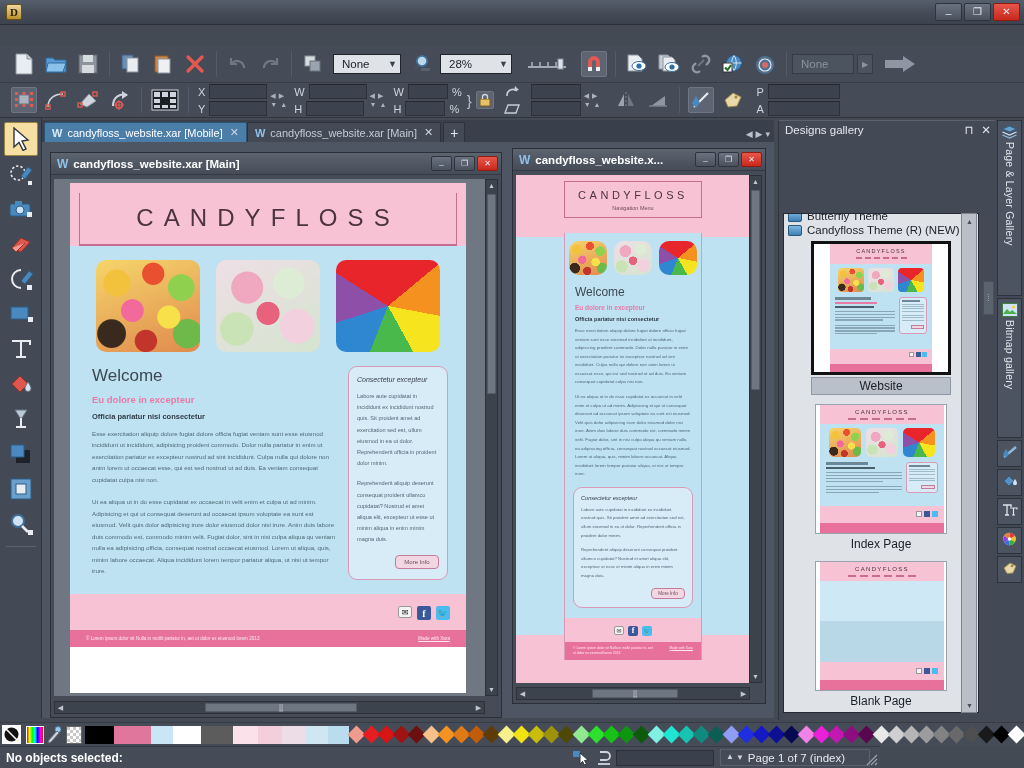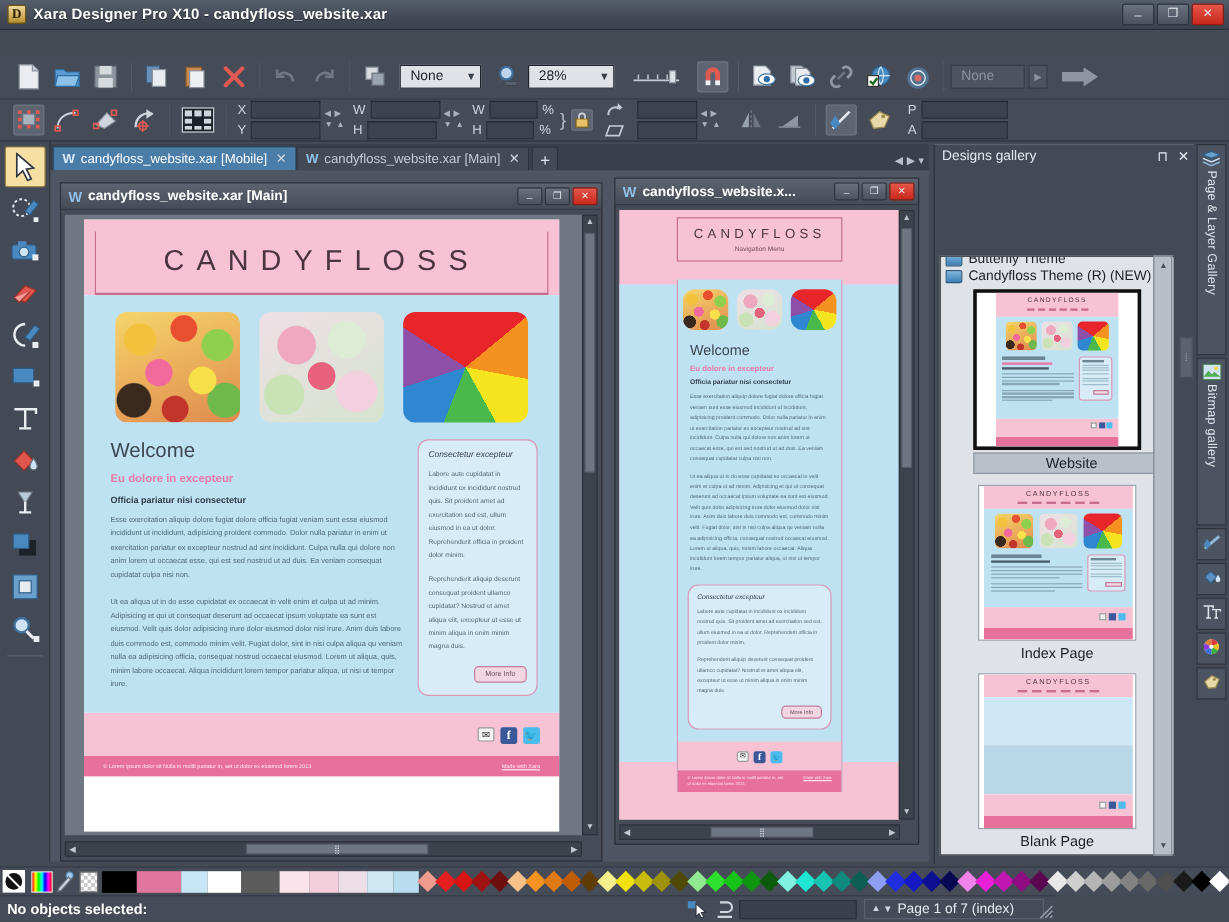--- a/index.html
+++ b/index.html
@@ -290,21 +290,20 @@
   }
   .grip { position:absolute; right:2px; bottom:2px; width:12px; height:12px; }
 </style>
 </head>
 <body>
 
 <div id="app">
 
   <div class="titlebar">
     <div class="app-icon">D</div>
-    <div class="title-text">Xara Designer Pro X10 - candyfloss_website.xar</div>
     <div class="win-btns">
       <div class="win-btn">
           <span style="margin-top:-5px">_</span>
         </div>
       <div class="win-btn">❐</div>
       <div class="win-btn close">✕</div>
     </div>
   </div>
 
 
@@ -959,21 +958,21 @@
             <div style="height:15px;background:#f7c3d4;position:relative">
               <div style="position:absolute;right:5px;top:3px;display:flex;gap:1.5px">
                 <span style="width:5px;height:5px;background:#f3f3f3;border:1px solid #999"></span>
                 <span style="width:5px;height:5px;background:#3b5998"></span>
                 <span style="width:5px;height:5px;background:#4bbced"></span>
               </div>
             </div>
             <div style="height:8px;background:#e8719c"></div>
           </div>
         </div>
-        <div class="thumb-label" style="width:164px">Website</div>
+        <div class="thumb-label" style="width:140px">Website</div>
       </div>
 
       <div class="thumb-wrap" style="width:132px; margin-top:9px;">
         <div class="thumb" style="width:132px; height:130px; position:relative; overflow:hidden;">
           <div style="position:absolute;left:4px;top:0;width:124px;height:128px;background:#fff;">
             <div style="height:19px;background:#f7c3d4;">
               <div style="text-align:center;font-size:6px;letter-spacing:.22em;color:#4b3340;padding-top:4px">CANDYFLOSS</div>
               <div style="display:flex;justify-content:center;gap:4px;padding-top:3px">
                 <span style="width:8px;height:1.5px;background:#c76e90"></span>
                   <span style="width:8px;height:1.5px;background:#c76e90"></span>

